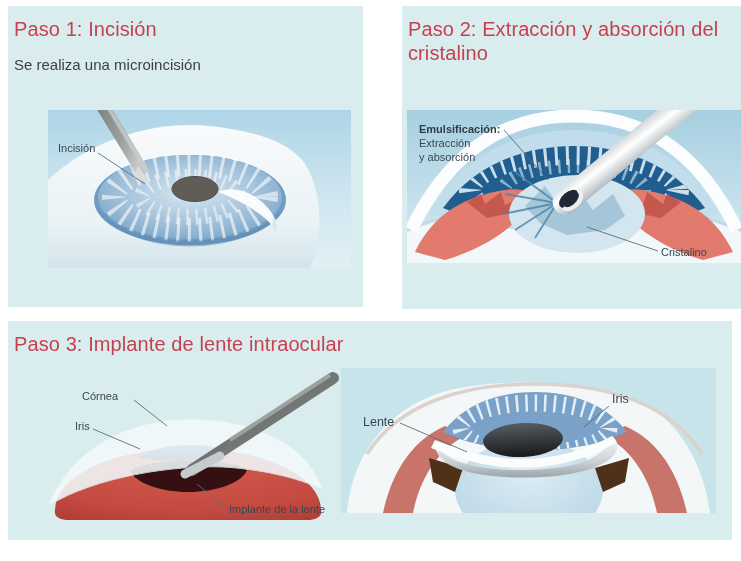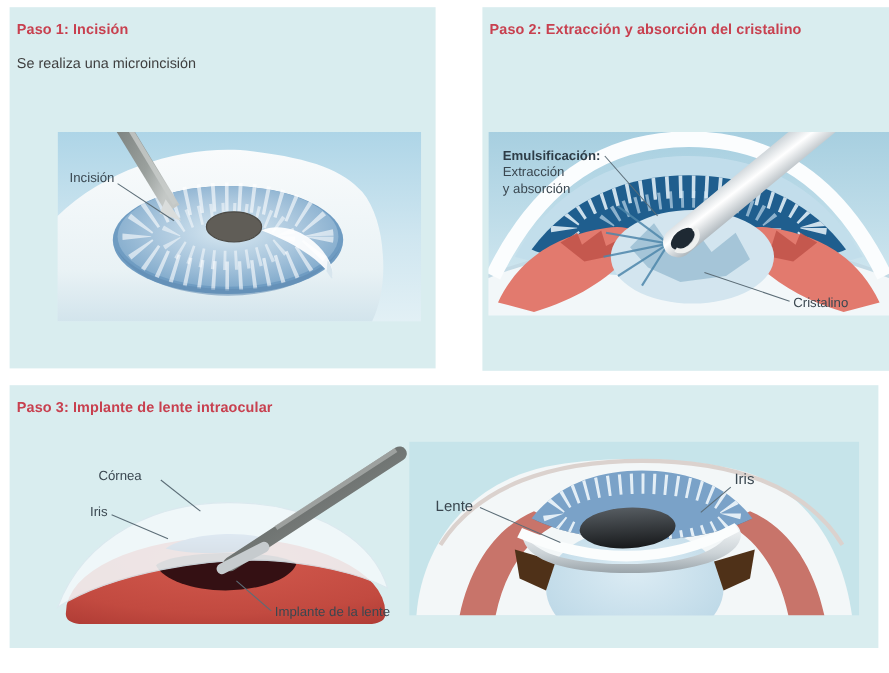--- a/index.html
+++ b/index.html
@@ -1,21 +1,21 @@
 <!DOCTYPE html>
 <html><head>
 <meta charset="utf-8">
 <style>
   html,body{margin:0;padding:0;background:#ffffff;}
   .stage{position:relative;width:741px;height:561px;background:#ffffff;
          font-family:"Liberation Sans",sans-serif;overflow:hidden;}
   .panel{position:absolute;background:#d9edef;}
-  .panel-title{margin:0;padding:11px 6px 0 6px;font-size:12px;line-height:1.2;
-               color:#c8404f;font-weight:bold;letter-spacing:.1px;}
-  .panel-desc{margin:0;padding:14px 8px 0 6px;font-size:12px;line-height:1.35;color:#3f3f3f;}
+  .panel-title{margin:0;padding:11px 6px 0 6px;font-size:20px;line-height:1.2;
+               color:#c8404f;font-weight:normal;letter-spacing:.1px;}
+  .panel-desc{margin:0;padding:14px 8px 0 6px;font-size:15px;line-height:1.35;color:#3f3f3f;}
   .diagram{position:absolute;}
   svg text{font-family:"Liberation Sans",sans-serif;fill:#3a4750;}
   .lblS{font-size:11px;}
   .lblB{font-size:11px;font-weight:bold;fill:#2e3d47;}
   .lblM{font-size:12.5px;}
 </style>
 </head>
 <body>
 
 <div class="stage">

